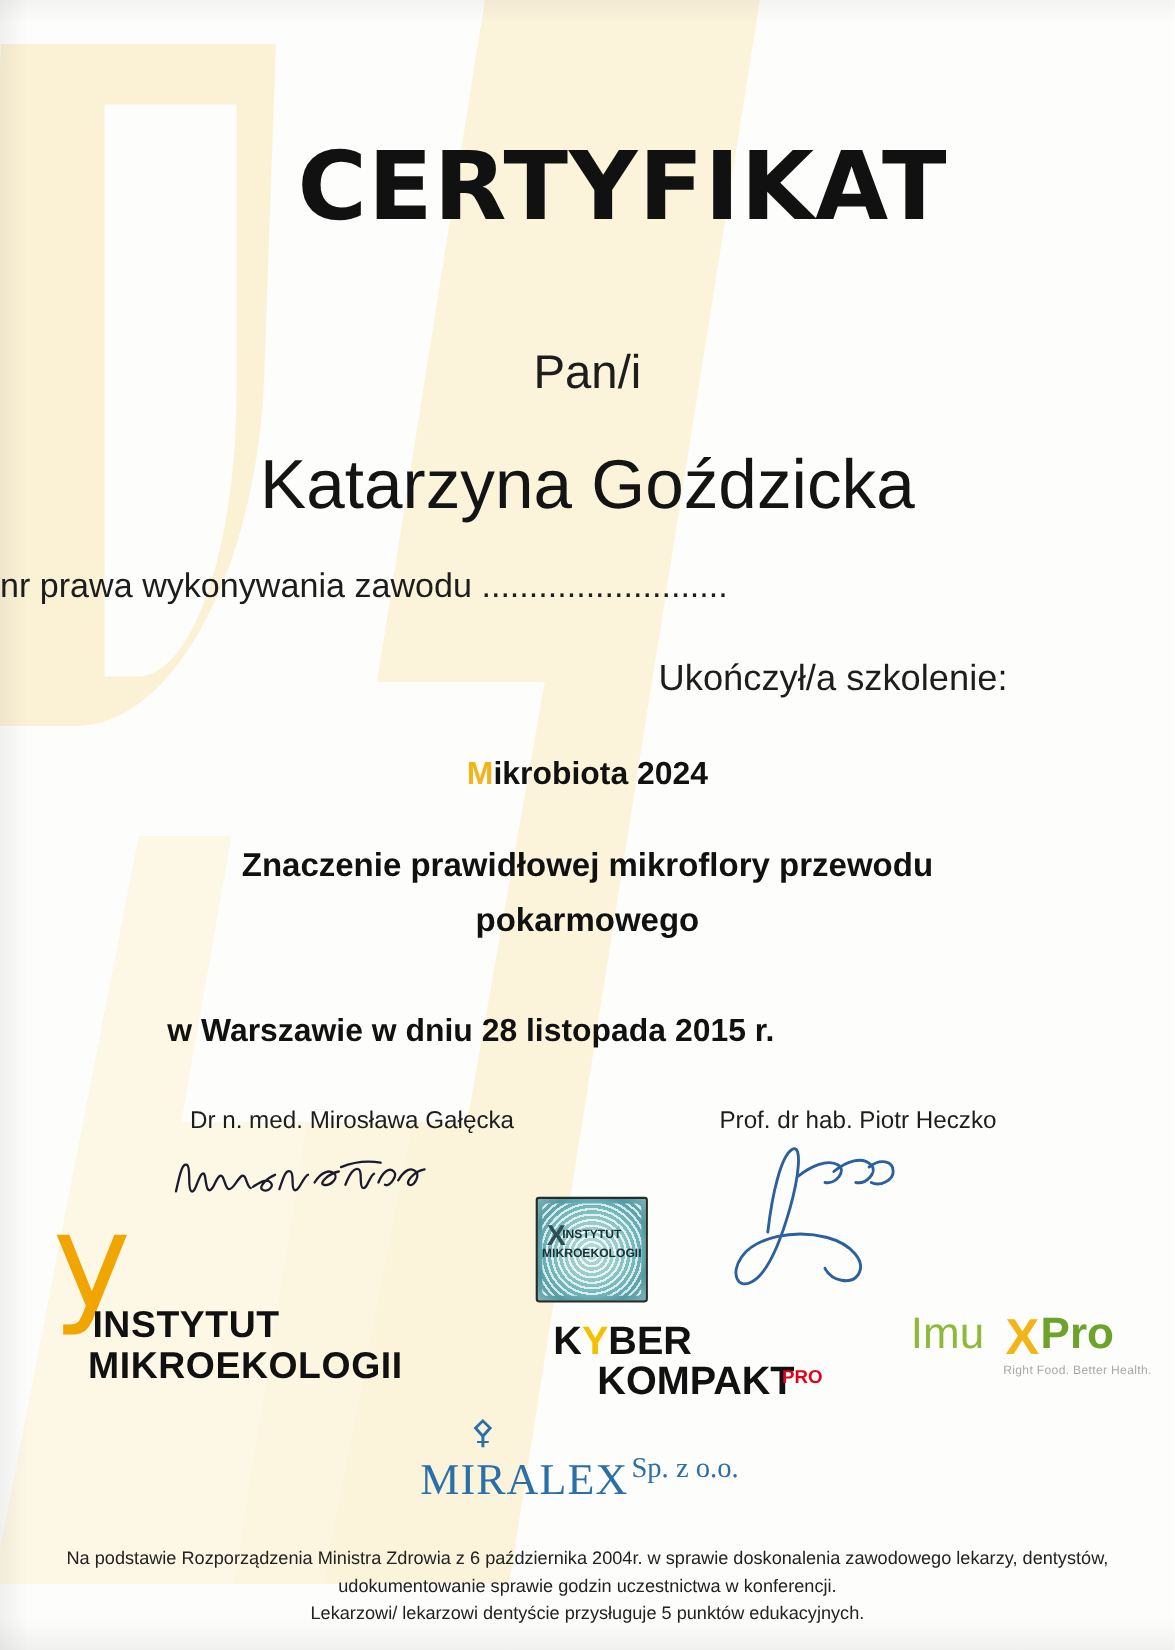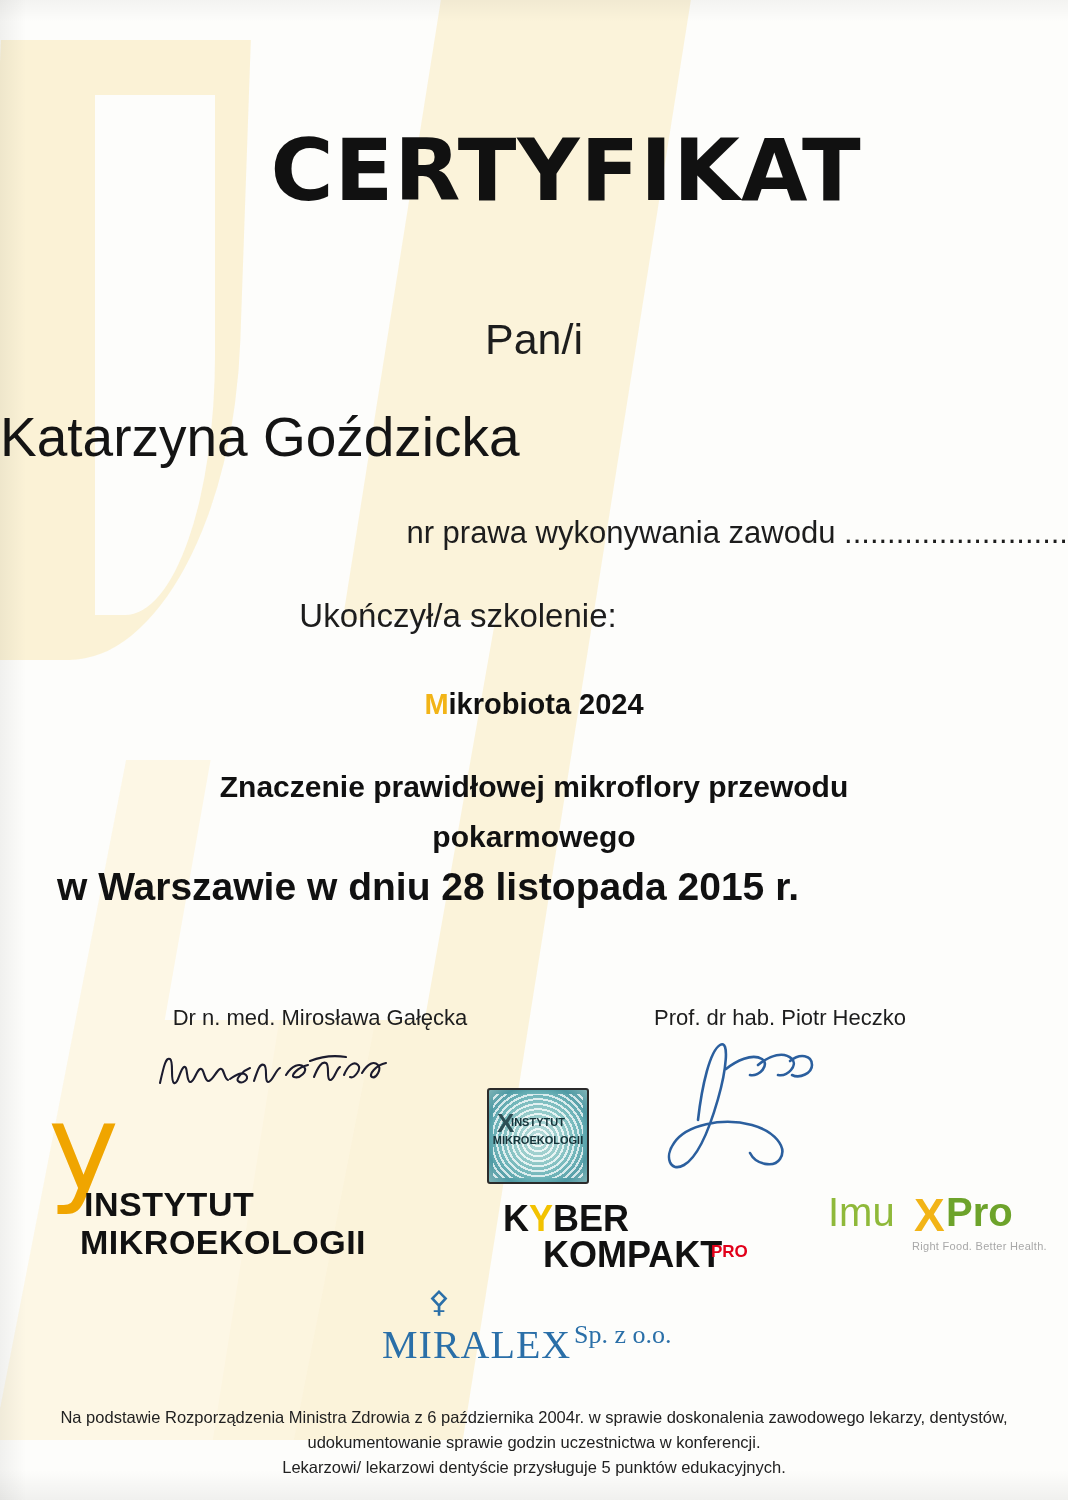--- a/index.html
+++ b/index.html
@@ -112,37 +112,37 @@
     top: 315px;
     left: 0; width: 1068px;
     text-align: center;
     font-size: 43px;
     color: #1d1d1d;
   }
   .recipient {
     position: absolute;
     top: 405px;
     left: 0; width: 1068px;
+    text-align: center;
+    font-size: 63px;
+    color: #141414;
+  }
+  .license-line {
+    position: absolute;
+    top: 515px;
+    left: 0; width: 1068px;
     text-align: left;
-    font-size: 55px;
-    color: #141414;
-  }
-  .license-line {
-    position: absolute;
-    top: 515px;
-    left: 0; width: 1068px;
-    text-align: right;
     font-size: 31px;
     color: #1d1d1d;
   }
   .completed {
     position: absolute;
     top: 597px;
     left: 0; width: 916px;
-    text-align: center;
+    text-align: right;
     font-size: 33px;
     color: #1d1d1d;
   }
 
   .course-name {
     position: absolute;
     top: 688px;
     left: 0; width: 1068px;
     text-align: center;
     font-size: 29px;
@@ -157,24 +157,24 @@
     top: 762px;
     left: 0; width: 1068px;
     text-align: center;
     font-size: 30px;
     font-weight: bold;
     line-height: 50px;
     color: #111;
   }
   .place-date {
     position: absolute;
-    top: 865px;
+    top: 921px;
     left: 0; width: 856px;
     text-align: center;
-    font-size: 39px;
+    font-size: 29px;
     font-weight: bold;
     color: #111;
   }
 
   
   .sig {
     position: absolute;
     text-align: center;
     font-size: 22px;
     color: #1d1d1d;

